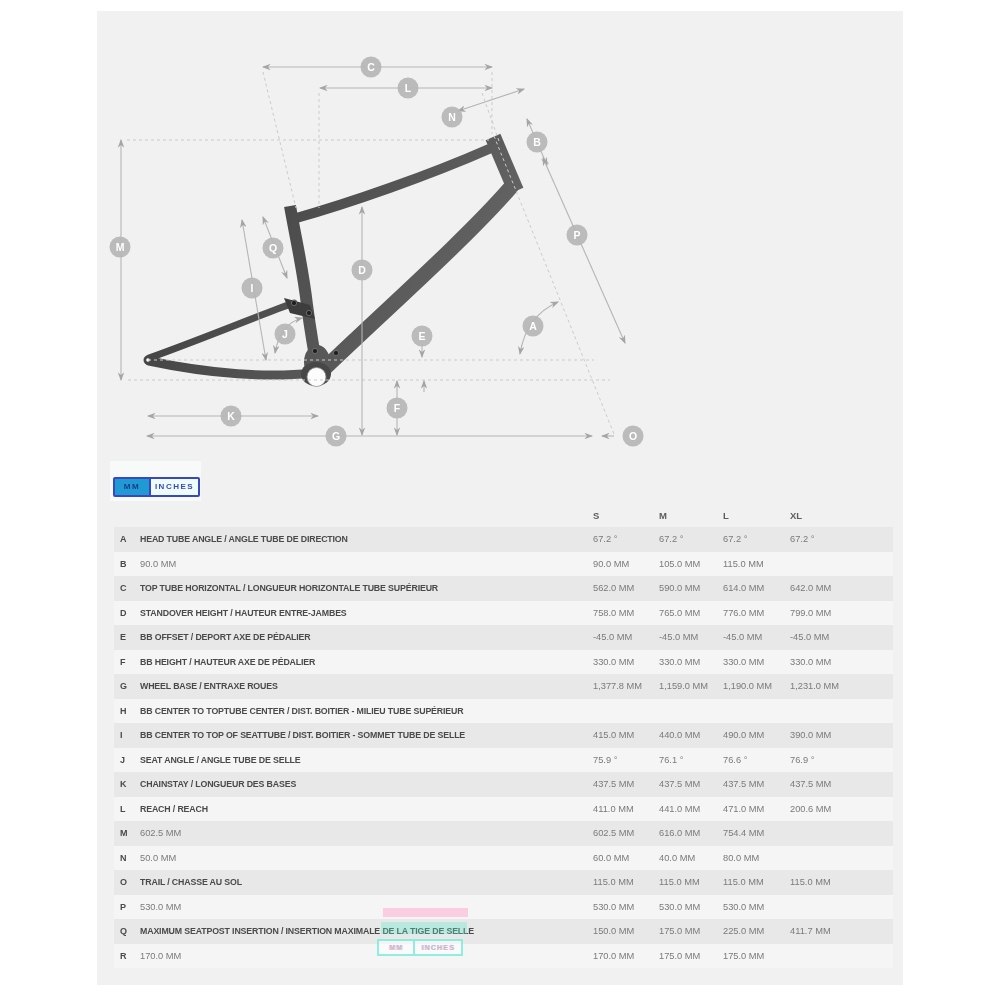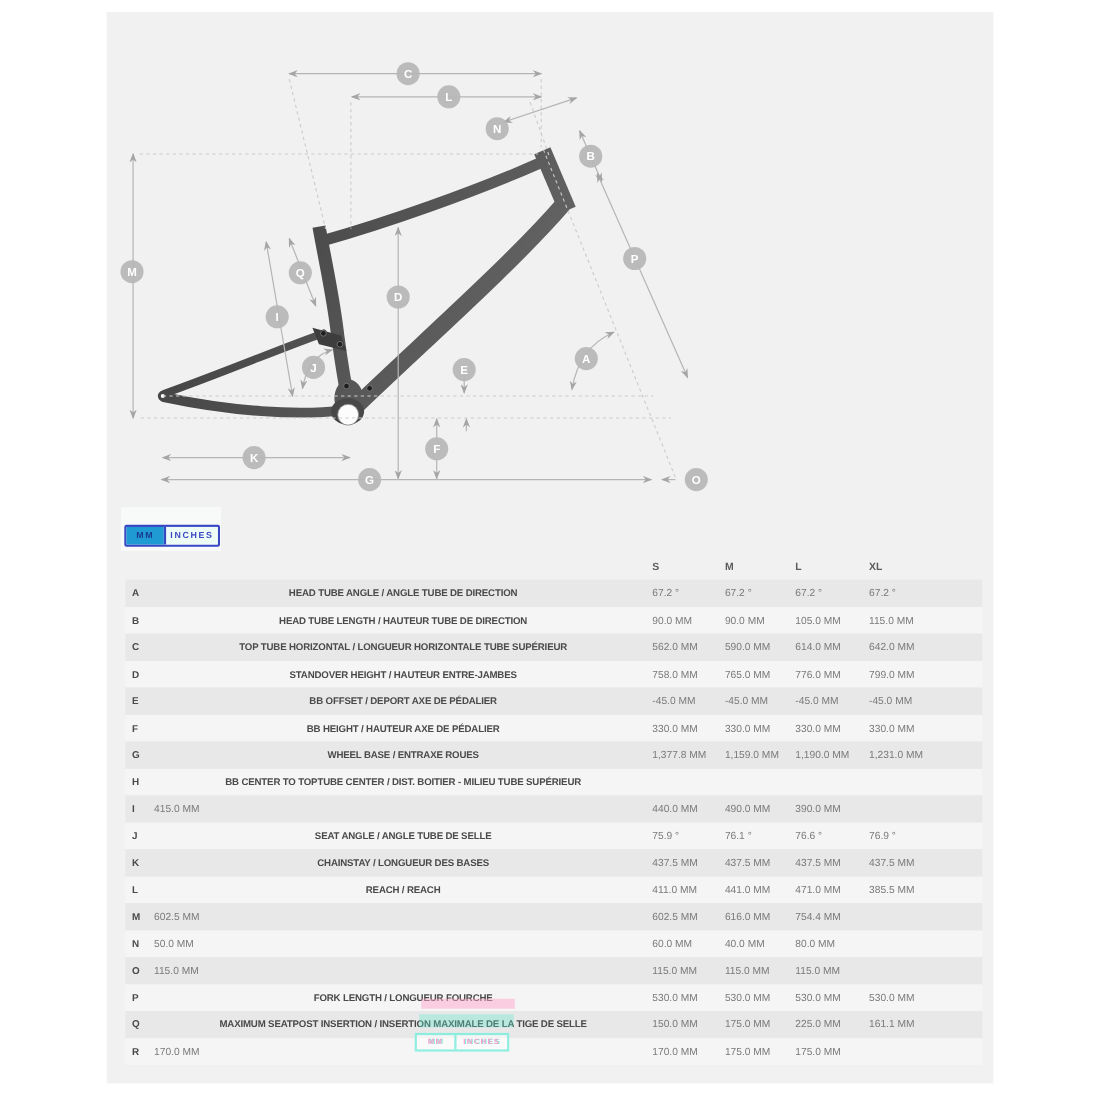--- a/index.html
+++ b/index.html
@@ -15,21 +15,21 @@
   .unit-toggle .mm{background:#1f9ad3;color:#1b3a8f;width:34px;padding:0;}
   .unit-toggle .inches{background:#eefcf7;color:#3947c4;border-left:2px solid #3947c4;width:49px;padding:0;}
 
   
   .geo-table{position:absolute;left:17px;top:492px;width:779px;}
   .g-row{display:grid;grid-template-columns:26px 453px 66px 64px 67px 1fr;height:24.5px;align-items:center;}
   .g-head{height:24px;}
   .g-row.dark{background:#e8e8e8;}
   .g-row.light{background:#f5f5f5;}
   .cell-letter{font-size:9px;font-weight:700;color:#4a4a4a;padding-left:6px;}
-  .cell-desc{font-size:8.8px;font-weight:700;color:#4a4a4a;letter-spacing:-0.15px;white-space:nowrap;overflow:hidden;text-align:center;}
+  .cell-desc{font-size:8.8px;font-weight:700;color:#4a4a4a;letter-spacing:-0.15px;white-space:nowrap;overflow:hidden;}
   .cell-val{font-size:9.3px;font-weight:400;color:#7a7a7a;white-space:nowrap;}
   .cell-hdr{font-size:9.5px;font-weight:700;color:#5d5d5d;}
 
   
   .ghost-bar{position:absolute;left:286px;top:897px;width:85px;height:9px;background:rgba(255,165,205,.5);}
   .ghost-tint{position:absolute;left:284px;top:911px;width:86px;height:12px;background:rgba(90,235,205,.33);}
   .ghost-toggle{position:absolute;left:280px;top:928px;width:86px;height:17px;display:flex;border:2px solid rgba(110,235,215,.85);background:rgba(255,255,255,.55);box-sizing:border-box;opacity:.9;}
   .ghost-toggle span{font-size:7px;font-weight:700;letter-spacing:1.2px;color:rgba(255,140,200,.9);text-shadow:1px 0 rgba(90,235,205,.8);line-height:13px;text-align:center;}
   .ghost-toggle .gm{width:34px;border-right:2px solid rgba(110,235,215,.85);}
   .ghost-toggle .gi{flex:1;}
@@ -161,21 +161,20 @@
           <div class="g-row dark">
             <span class="cell-letter">A</span>
             <span class="cell-desc">HEAD TUBE ANGLE / ANGLE TUBE DE DIRECTION</span>
             <span class="cell-val">67.2 °</span>
             <span class="cell-val">67.2 °</span>
             <span class="cell-val">67.2 °</span>
             <span class="cell-val">67.2 °</span>
           </div>
           <div class="g-row light">
             <span class="cell-letter">B</span>
-            <span class="cell-desc">HEAD TUBE LENGTH / HAUTEUR TUBE DE DIRECTION</span>
             <span class="cell-val">90.0 MM</span>
             <span class="cell-val">90.0 MM</span>
             <span class="cell-val">105.0 MM</span>
             <span class="cell-val">115.0 MM</span>
           </div>
           <div class="g-row dark">
             <span class="cell-letter">C</span>
             <span class="cell-desc">TOP TUBE HORIZONTAL / LONGUEUR HORIZONTALE TUBE SUPÉRIEUR</span>
             <span class="cell-val">562.0 MM</span>
             <span class="cell-val">590.0 MM</span>
@@ -217,20 +216,21 @@
           <div class="g-row light">
             <span class="cell-letter">H</span>
             <span class="cell-desc">BB CENTER TO TOPTUBE CENTER / DIST. BOITIER - MILIEU TUBE SUPÉRIEUR</span>
             <span class="cell-val"></span>
             <span class="cell-val"></span>
             <span class="cell-val"></span>
             <span class="cell-val"></span>
           </div>
           <div class="g-row dark">
             <span class="cell-letter">I</span>
+            <span class="cell-desc">BB CENTER TO TOP OF SEATTUBE / DIST. BOITIER - SOMMET TUBE DE SELLE</span>
             <span class="cell-val">415.0 MM</span>
             <span class="cell-val">440.0 MM</span>
             <span class="cell-val">490.0 MM</span>
             <span class="cell-val">390.0 MM</span>
           </div>
           <div class="g-row light">
             <span class="cell-letter">J</span>
             <span class="cell-desc">SEAT ANGLE / ANGLE TUBE DE SELLE</span>
             <span class="cell-val">75.9 °</span>
             <span class="cell-val">76.1 °</span>
@@ -244,58 +244,58 @@
             <span class="cell-val">437.5 MM</span>
             <span class="cell-val">437.5 MM</span>
             <span class="cell-val">437.5 MM</span>
           </div>
           <div class="g-row light">
             <span class="cell-letter">L</span>
             <span class="cell-desc">REACH / REACH</span>
             <span class="cell-val">411.0 MM</span>
             <span class="cell-val">441.0 MM</span>
             <span class="cell-val">471.0 MM</span>
-            <span class="cell-val">385.5 MM</span>
+            <span class="cell-val">200.6 MM</span>
           </div>
           <div class="g-row dark">
             <span class="cell-letter">M</span>
             <span class="cell-val">602.5 MM</span>
             <span class="cell-val">602.5 MM</span>
             <span class="cell-val">616.0 MM</span>
             <span class="cell-val">754.4 MM</span>
           </div>
           <div class="g-row light">
             <span class="cell-letter">N</span>
             <span class="cell-val">50.0 MM</span>
             <span class="cell-val">60.0 MM</span>
             <span class="cell-val">40.0 MM</span>
             <span class="cell-val">80.0 MM</span>
           </div>
           <div class="g-row dark">
             <span class="cell-letter">O</span>
+            <span class="cell-desc">TRAIL / CHASSE AU SOL</span>
             <span class="cell-val">115.0 MM</span>
             <span class="cell-val">115.0 MM</span>
             <span class="cell-val">115.0 MM</span>
             <span class="cell-val">115.0 MM</span>
           </div>
           <div class="g-row light">
             <span class="cell-letter">P</span>
-            <span class="cell-desc">FORK LENGTH / LONGUEUR FOURCHE</span>
             <span class="cell-val">530.0 MM</span>
             <span class="cell-val">530.0 MM</span>
             <span class="cell-val">530.0 MM</span>
             <span class="cell-val">530.0 MM</span>
           </div>
           <div class="g-row dark">
             <span class="cell-letter">Q</span>
             <span class="cell-desc">MAXIMUM SEATPOST INSERTION / INSERTION MAXIMALE DE LA TIGE DE SELLE</span>
             <span class="cell-val">150.0 MM</span>
             <span class="cell-val">175.0 MM</span>
             <span class="cell-val">225.0 MM</span>
-            <span class="cell-val">161.1 MM</span>
+            <span class="cell-val">411.7 MM</span>
           </div>
           <div class="g-row light">
             <span class="cell-letter">R</span>
             <span class="cell-val">170.0 MM</span>
             <span class="cell-val">170.0 MM</span>
             <span class="cell-val">175.0 MM</span>
             <span class="cell-val">175.0 MM</span>
           </div>
         </div>
     </div>

